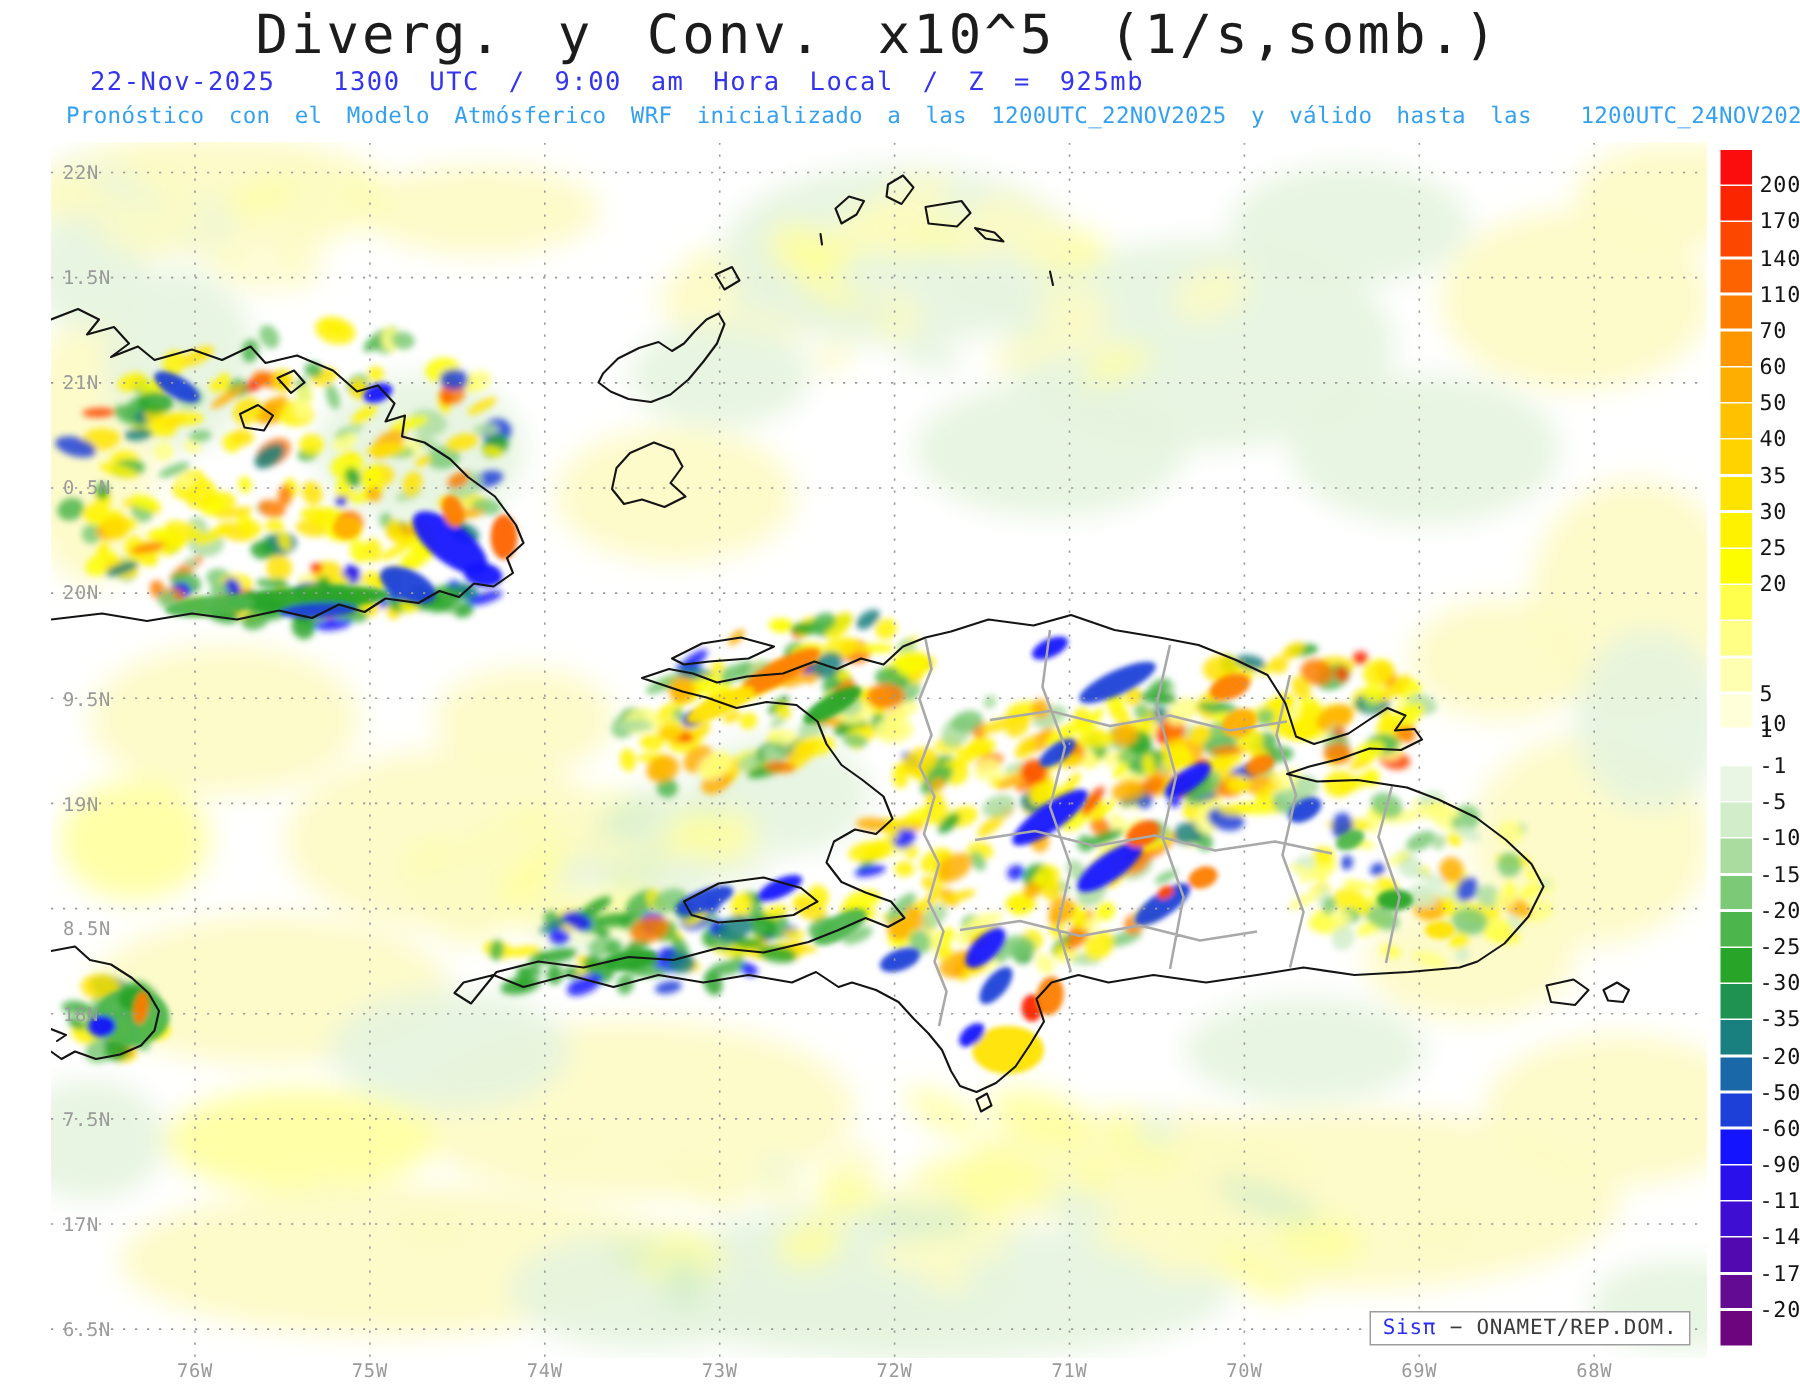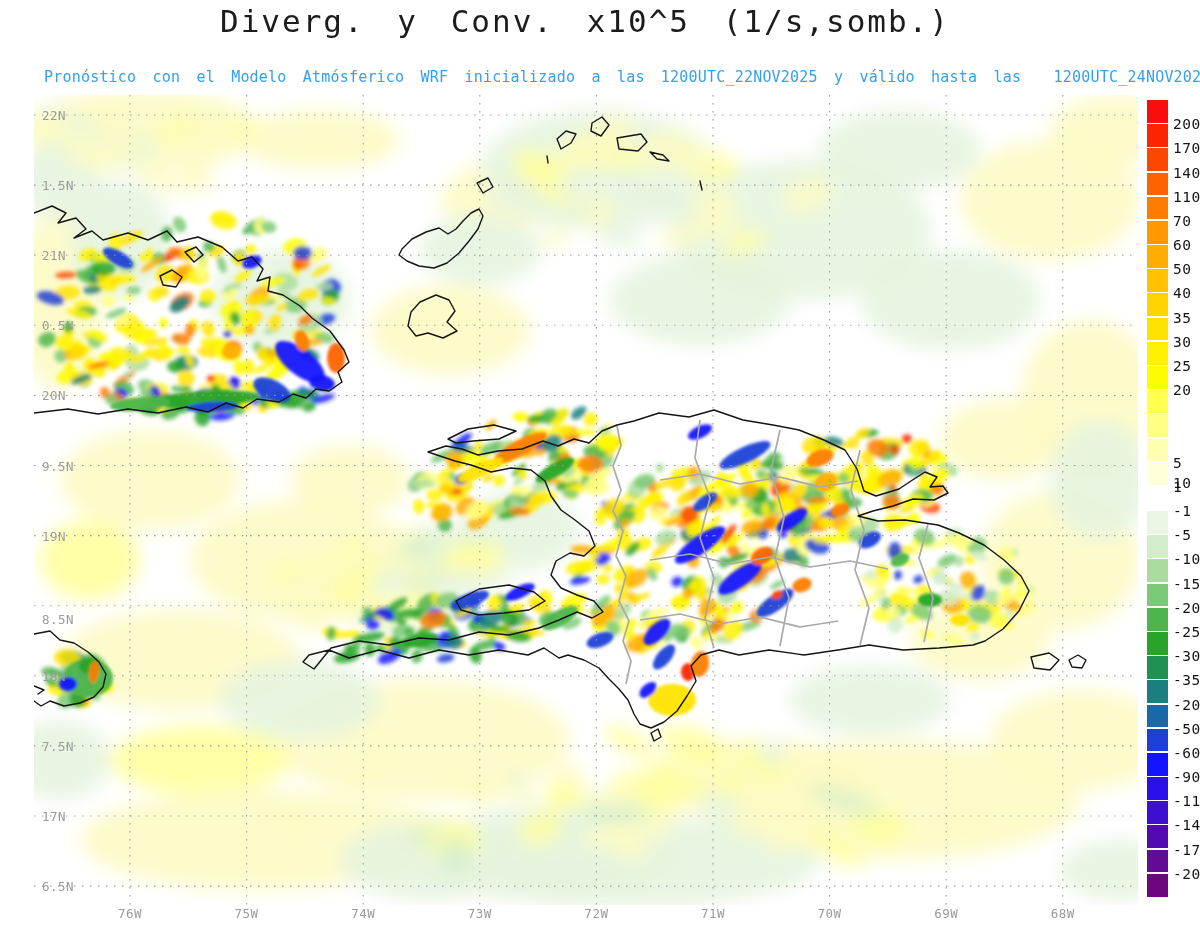--- a/index.html
+++ b/index.html
@@ -1,19 +1,19 @@
 <!DOCTYPE html>
 <html><head>
 <meta charset="utf-8">
 <style>
   html,body{margin:0;padding:0;background:#ffffff;}
   #root{position:relative;width:1200px;height:927px;background:#ffffff;overflow:hidden;
         font-family:"DejaVu Sans Mono","Liberation Mono",monospace;}
   .hdr{position:absolute;white-space:pre;}
-  #title{top:3px;left:0;width:1170px;text-align:center;font-size:31px;letter-spacing:2px;word-spacing:12px;color:#1c1c1c;}
+  #title{top:3px;left:0;width:1170px;text-align:center;font-size:36px;letter-spacing:2px;word-spacing:12px;color:#1c1c1c;}
   #sub1{top:45px;left:60px;font-size:17px;letter-spacing:1px;word-spacing:8px;color:#3434f0;}
   #sub2{top:68px;left:44px;font-size:15px;letter-spacing:0.2px;word-spacing:7px;color:#34a0f0;}
   .latlab{position:absolute;transform:translateY(-50%);right:1230px;left:0;text-align:right;
           padding-right:4px;font-size:12.5px;color:#9a9a9a;letter-spacing:0.5px;padding-left:42px;}
   .lonlab{position:absolute;transform:translateX(-50%);top:906px;font-size:12.5px;color:#9a9a9a;letter-spacing:0.5px;}
   .cbcell{position:absolute;left:1147px;width:21px;}
   .cblab{position:absolute;left:1173px;transform:translateY(-50%);font-size:14.5px;color:#141414;letter-spacing:0.5px;}
   #attribution{position:absolute;left:913px;top:874px;width:212px;height:21px;line-height:21px;
                background:#ffffff;border:1px solid #9e9e9e;text-align:center;font-size:14px;letter-spacing:0.5px;}
   #attribution .brand{color:#2d2df0;}
@@ -21,20 +21,21 @@
   svg{position:absolute;left:0;top:0;}
   .coast{fill:none;stroke:#141414;stroke-width:1.4;stroke-linejoin:round;stroke-linecap:round;}
   .border{fill:none;stroke:#a9a9a9;stroke-width:1.7;stroke-linejoin:round;}
 </style>
 </head>
 <body>
 
 <div id="root">
 
   <div id="title" class="hdr">Diverg. y Conv. x10^5 (1/s,somb.)</div>
+  <div id="sub1" class="hdr">22-Nov-2025  1300 UTC / 9:00 am Hora Local / Z = 925mb</div>
   <div id="sub2" class="hdr">Pronóstico con el Modelo Atmósferico WRF inicializado a las 1200UTC_22NOV2025 y válido hasta las  1200UTC_24NOV2025</div>
 
   <svg id="map" width="1200" height="927" viewBox="0 0 1200 927">
     <defs>
       <filter id="blur8" x="-40%" y="-40%" width="180%" height="180%">
           <feGaussianBlur stdDeviation="9"></feGaussianBlur>
         </filter>
       <filter id="blur2" x="-40%" y="-40%" width="180%" height="180%">
           <feGaussianBlur stdDeviation="2.2"></feGaussianBlur>
         </filter>
@@ -1292,14 +1293,15 @@
       <div class="cblab" style="top: 704.5px;">-20</div>
       <div class="cblab" style="top: 728.68px;">-50</div>
       <div class="cblab" style="top: 752.86px;">-60</div>
       <div class="cblab" style="top: 777.04px;">-90</div>
       <div class="cblab" style="top: 801.22px;">-110</div>
       <div class="cblab" style="top: 825.4px;">-140</div>
       <div class="cblab" style="top: 849.58px;">-170</div>
       <div class="cblab" style="top: 873.76px;">-200</div>
     </div>
 
+  <div id="attribution"><span class="brand">Sisπ</span><span class="org"> − ONAMET/REP.DOM.</span></div>
 
 </div>
 
 </body></html>

